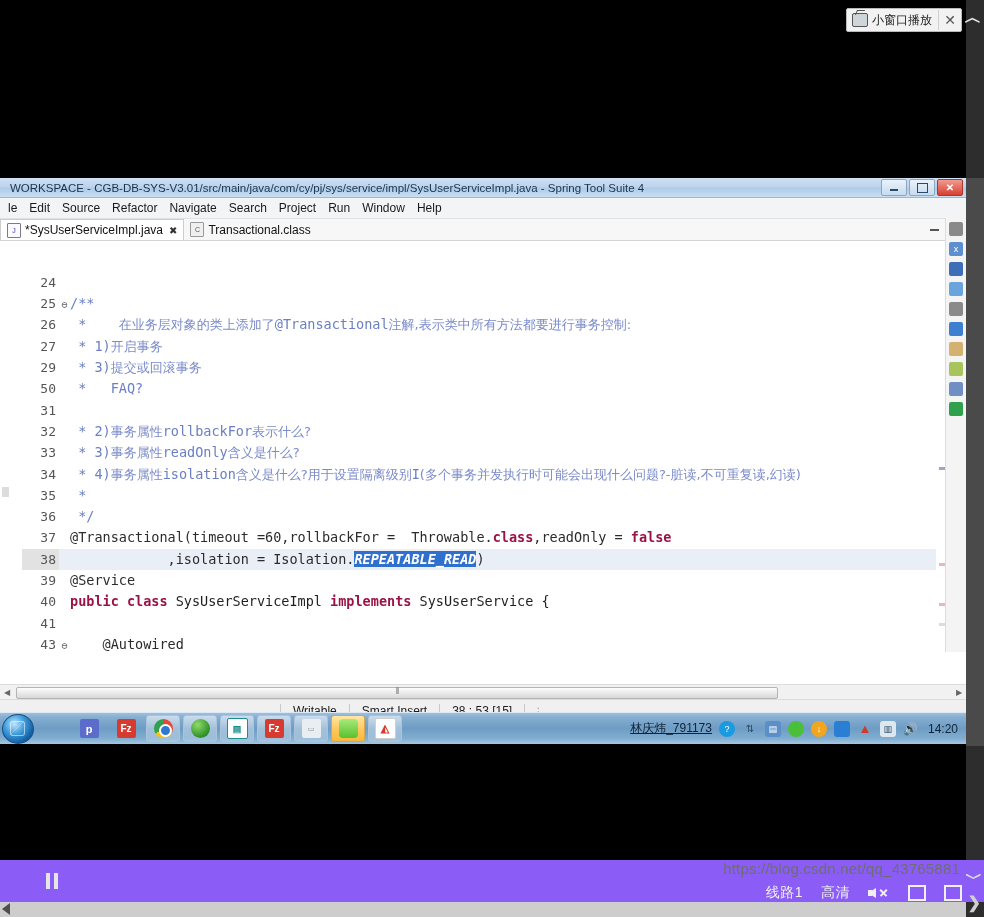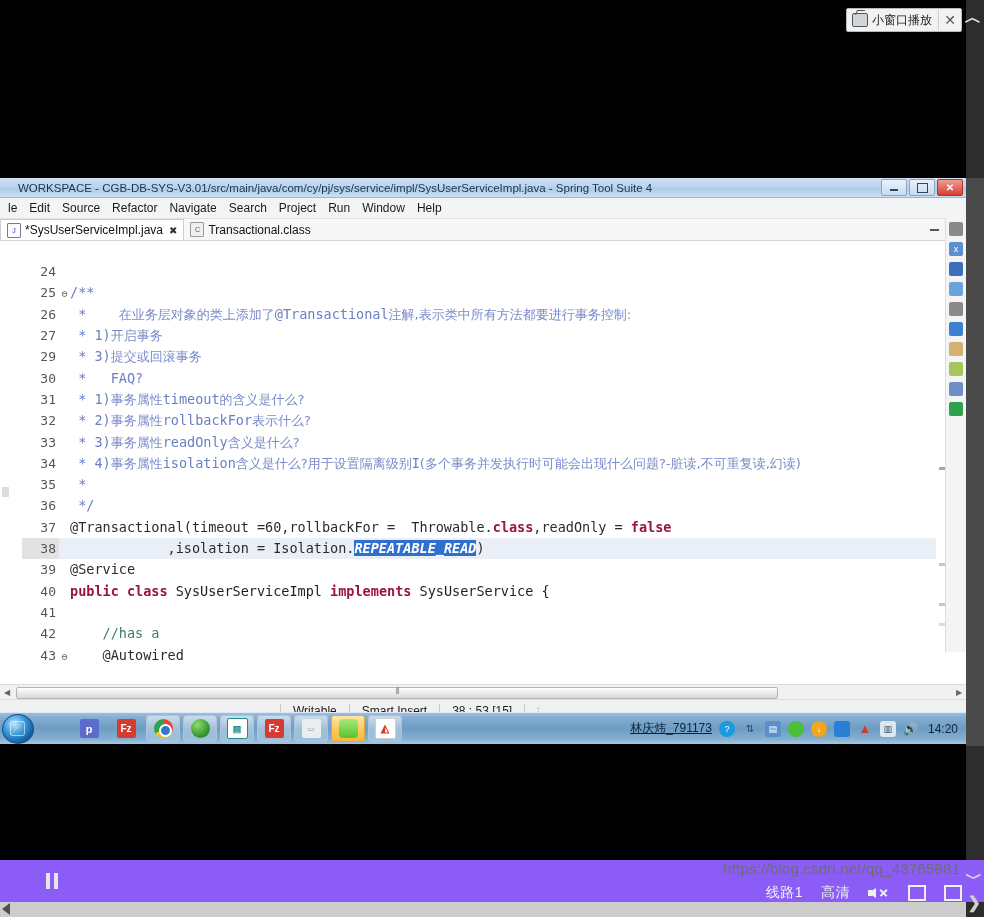--- a/index.html
+++ b/index.html
@@ -168,21 +168,21 @@
   }
   .sts-titlebar {
     height: 19px;
     background: linear-gradient(to bottom, #cfe0f2 0%, #bdd4ec 45%, #aecbe8 55%, #cbdff3 100%);
     border-bottom: 1px solid #9db7cf;
     display: flex; align-items: center;
     position: relative;
   }
   .sts-title {
     font-size: 11.5px; color: #17334f;
-    padding-left: 18px; white-space: nowrap;
+    padding-left: 10px; white-space: nowrap;
   }
   .win-btns { position:absolute; right: 3px; top: 1px; display:flex; gap:2px; }
   .win-btn {
     width: 24px; height: 15px;
     border: 1px solid #8fa7be;
     border-radius: 2px;
     background: linear-gradient(to bottom,#eaf2fb,#c7dbef);
     display:flex;align-items:center;justify-content:center;
     font-size:9px; color:#1c3b58;
   }
@@ -564,33 +564,32 @@
       <div class="gutter">
         <div class="gutter-stripe"></div>
       </div>
 
       <div class="code-pane" id="code-pane">
           <div class="code-line"><span class="ln">24</span><span class="fold"></span><span class="codetxt"></span></div>
           <div class="code-line"><span class="ln">25</span><span class="fold">⊖</span><span class="codetxt"><span class="c-cmt">/**</span></span></div>
           <div class="code-line"><span class="ln">26</span><span class="fold"></span><span class="codetxt"><span class="c-cmt"> *    </span><span class="c-cmt-cn">在业务层对象的类上添加了</span><span class="c-cmt">@Transactional</span><span class="c-cmt-cn">注解,表示类中所有方法都要进行事务控制:</span></span></div>
           <div class="code-line"><span class="ln">27</span><span class="fold"></span><span class="codetxt"><span class="c-cmt"> * 1)</span><span class="c-cmt-cn">开启事务</span></span></div>
           <div class="code-line"><span class="ln">29</span><span class="fold"></span><span class="codetxt"><span class="c-cmt"> * 3)</span><span class="c-cmt-cn">提交或回滚事务</span></span></div>
-          <div class="code-line"><span class="ln">30</span><span class="fold"></span><span class="codetxt"><span class="c-cmt"> *   FAQ?</span></span></div>
-          <div class="code-line"><span class="ln">31</span><span class="fold"></span><span class="codetxt"><span class="c-cmt"> * 1)</span><span class="c-cmt-cn">事务属性</span><span class="c-cmt">timeout</span><span class="c-cmt-cn">的含义是什么?</span></span></div>
+          <div class="code-line"><span class="ln">50</span><span class="fold"></span><span class="codetxt"><span class="c-cmt"> *   FAQ?</span></span></div>
+          <div class="code-line"><span class="ln">31</span><span class="fold"></span></div>
           <div class="code-line"><span class="ln">32</span><span class="fold"></span><span class="codetxt"><span class="c-cmt"> * 2)</span><span class="c-cmt-cn">事务属性</span><span class="c-cmt">rollbackFor</span><span class="c-cmt-cn">表示什么?</span></span></div>
           <div class="code-line"><span class="ln">33</span><span class="fold"></span><span class="codetxt"><span class="c-cmt"> * 3)</span><span class="c-cmt-cn">事务属性</span><span class="c-cmt">readOnly</span><span class="c-cmt-cn">含义是什么?</span></span></div>
           <div class="code-line"><span class="ln">34</span><span class="fold"></span><span class="codetxt"><span class="c-cmt"> * 4)</span><span class="c-cmt-cn">事务属性</span><span class="c-cmt">isolation</span><span class="c-cmt-cn">含义是什么?用于设置隔离级别</span><span class="c-cmt">I</span><span class="c-cmt-cn">(多个事务并发执行时可能会出现什么问题?-脏读,不可重复读,幻读)</span></span></div>
           <div class="code-line"><span class="ln">35</span><span class="fold"></span><span class="codetxt"><span class="c-cmt"> *</span></span></div>
           <div class="code-line"><span class="ln">36</span><span class="fold"></span><span class="codetxt"><span class="c-cmt"> */</span></span></div>
           <div class="code-line"><span class="ln">37</span><span class="fold"></span><span class="codetxt"><span class="c-ann">@Transactional(timeout =60,rollbackFor =  Throwable.</span><span class="c-kw">class</span><span class="c-ann">,readOnly = </span><span class="c-kw">false</span></span></div>
           <div class="code-line cur"><span class="ln">38</span><span class="fold"></span><span class="codetxt"><span class="c-ann">            ,isolation = Isolation.</span><span class="sel">REPEATABLE_READ</span><span class="c-ann">)</span></span></div>
           <div class="code-line"><span class="ln">39</span><span class="fold"></span><span class="codetxt"><span class="c-ann">@Service</span></span></div>
           <div class="code-line"><span class="ln">40</span><span class="fold"></span><span class="codetxt"><span class="c-kw">public class </span><span class="c-plain">SysUserServiceImpl </span><span class="c-kw">implements </span><span class="c-plain">SysUserService {</span></span></div>
           <div class="code-line"><span class="ln">41</span><span class="fold"></span><span class="codetxt"></span></div>
-          <div class="code-line"><span class="ln">42</span><span class="fold"></span><span class="codetxt"><span class="c-cmt2">    //has a</span></span></div>
           <div class="code-line"><span class="ln">43</span><span class="fold">⊖</span><span class="codetxt"><span class="c-ann">    @Autowired</span></span></div>
         </div>
 
       <div class="ed-marker-col">
         <div class="m" style="top:4px;background:#9aa8c6;"></div>
         <div class="m" style="top:100px;background:#e6b7c0;"></div>
         <div class="m" style="top:140px;background:#e6b7c0;"></div>
         <div class="m" style="top:160px;background:#dcdcdc;"></div>
         <div class="m" style="top:333px;background:#7fb2d9;"></div>
         <div class="m" style="top:373px;background:#7fb2d9;"></div>

